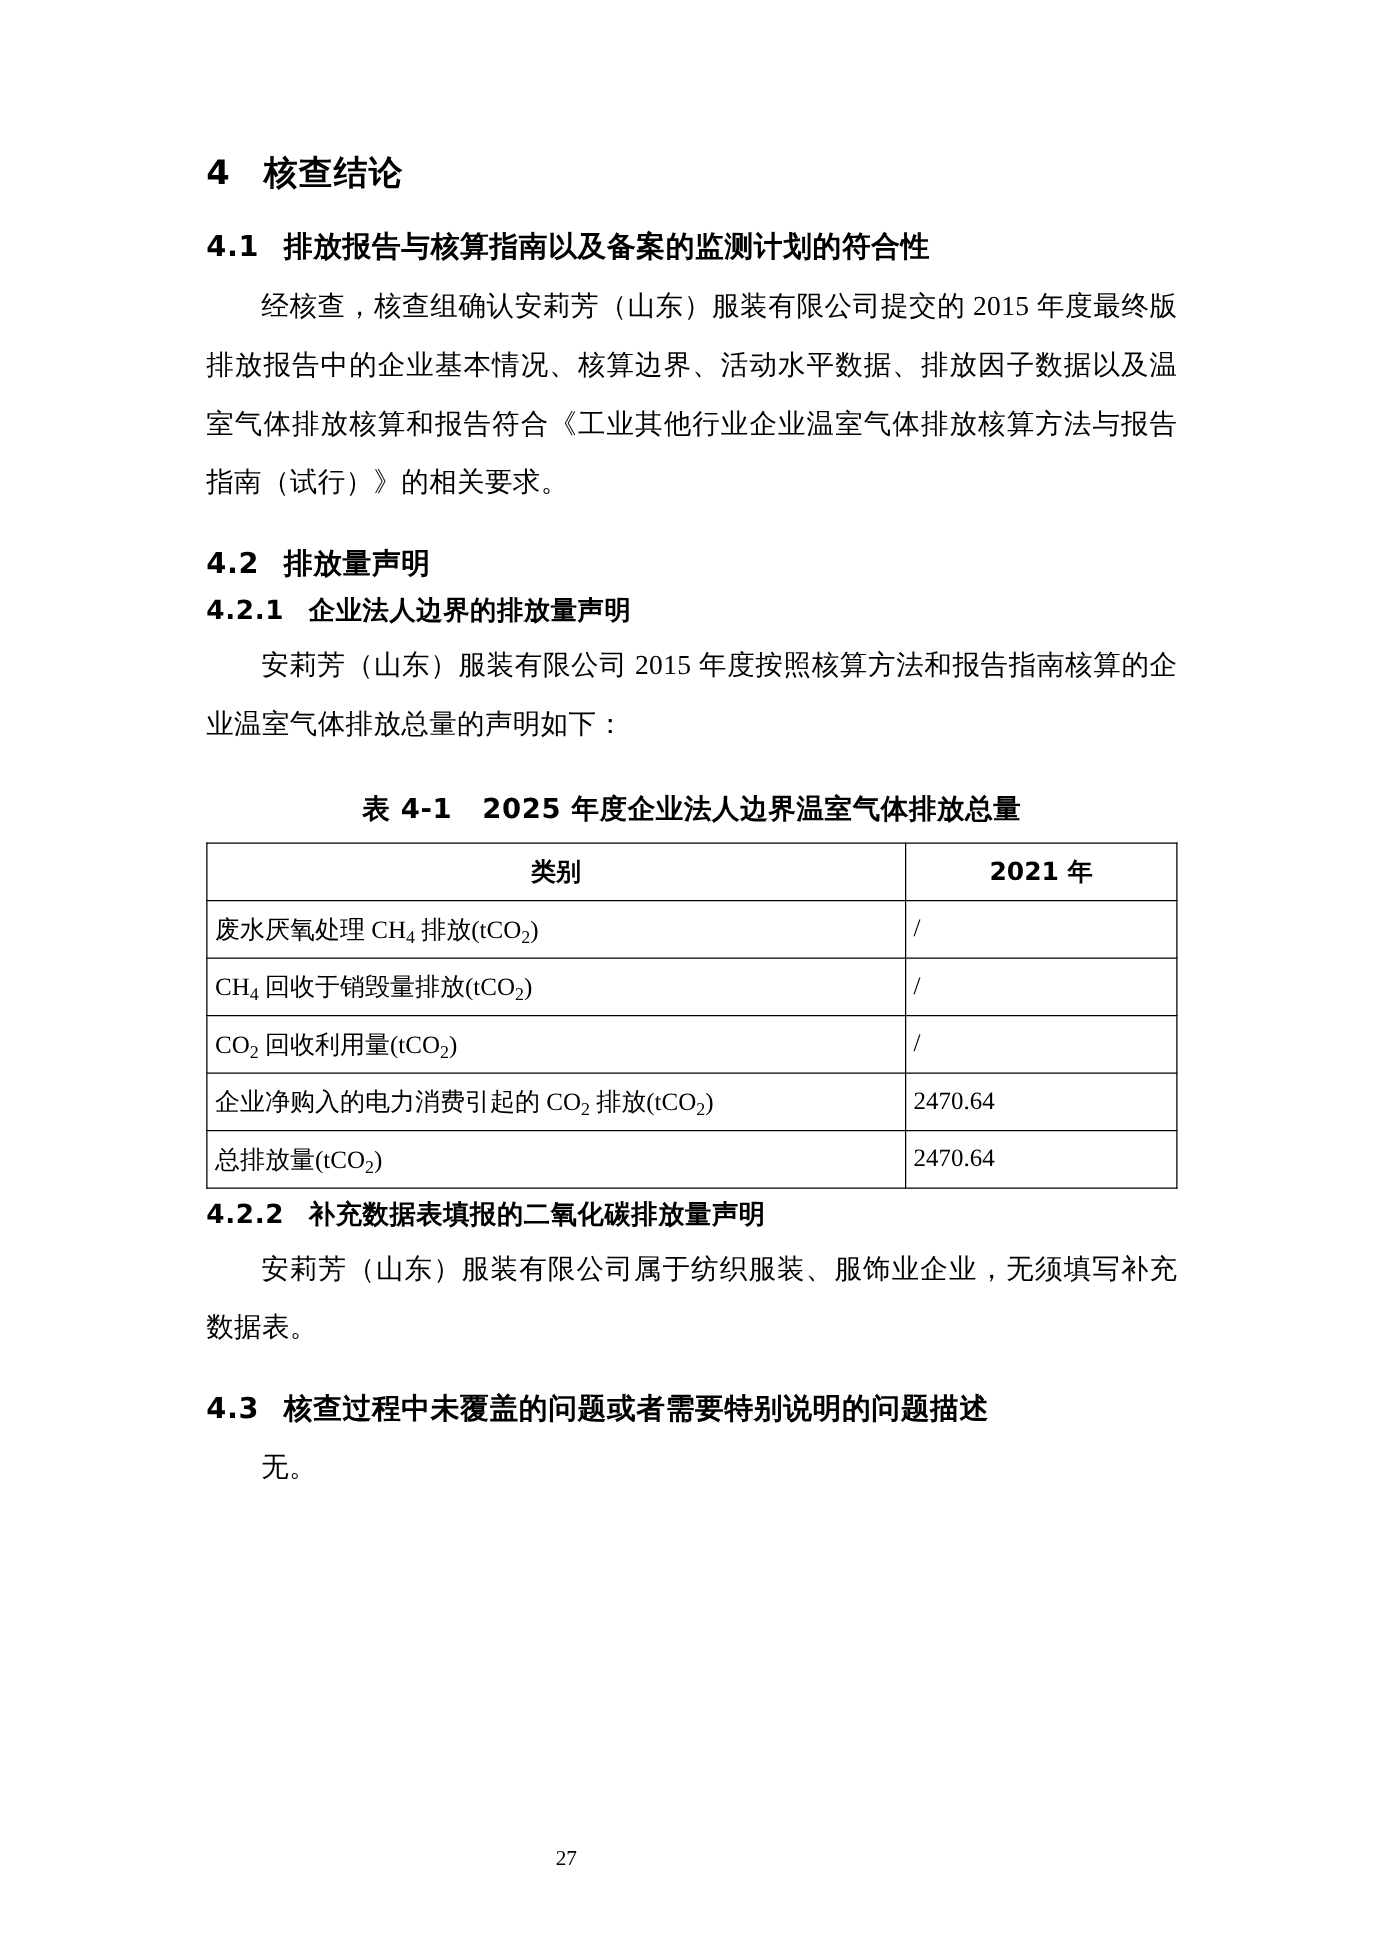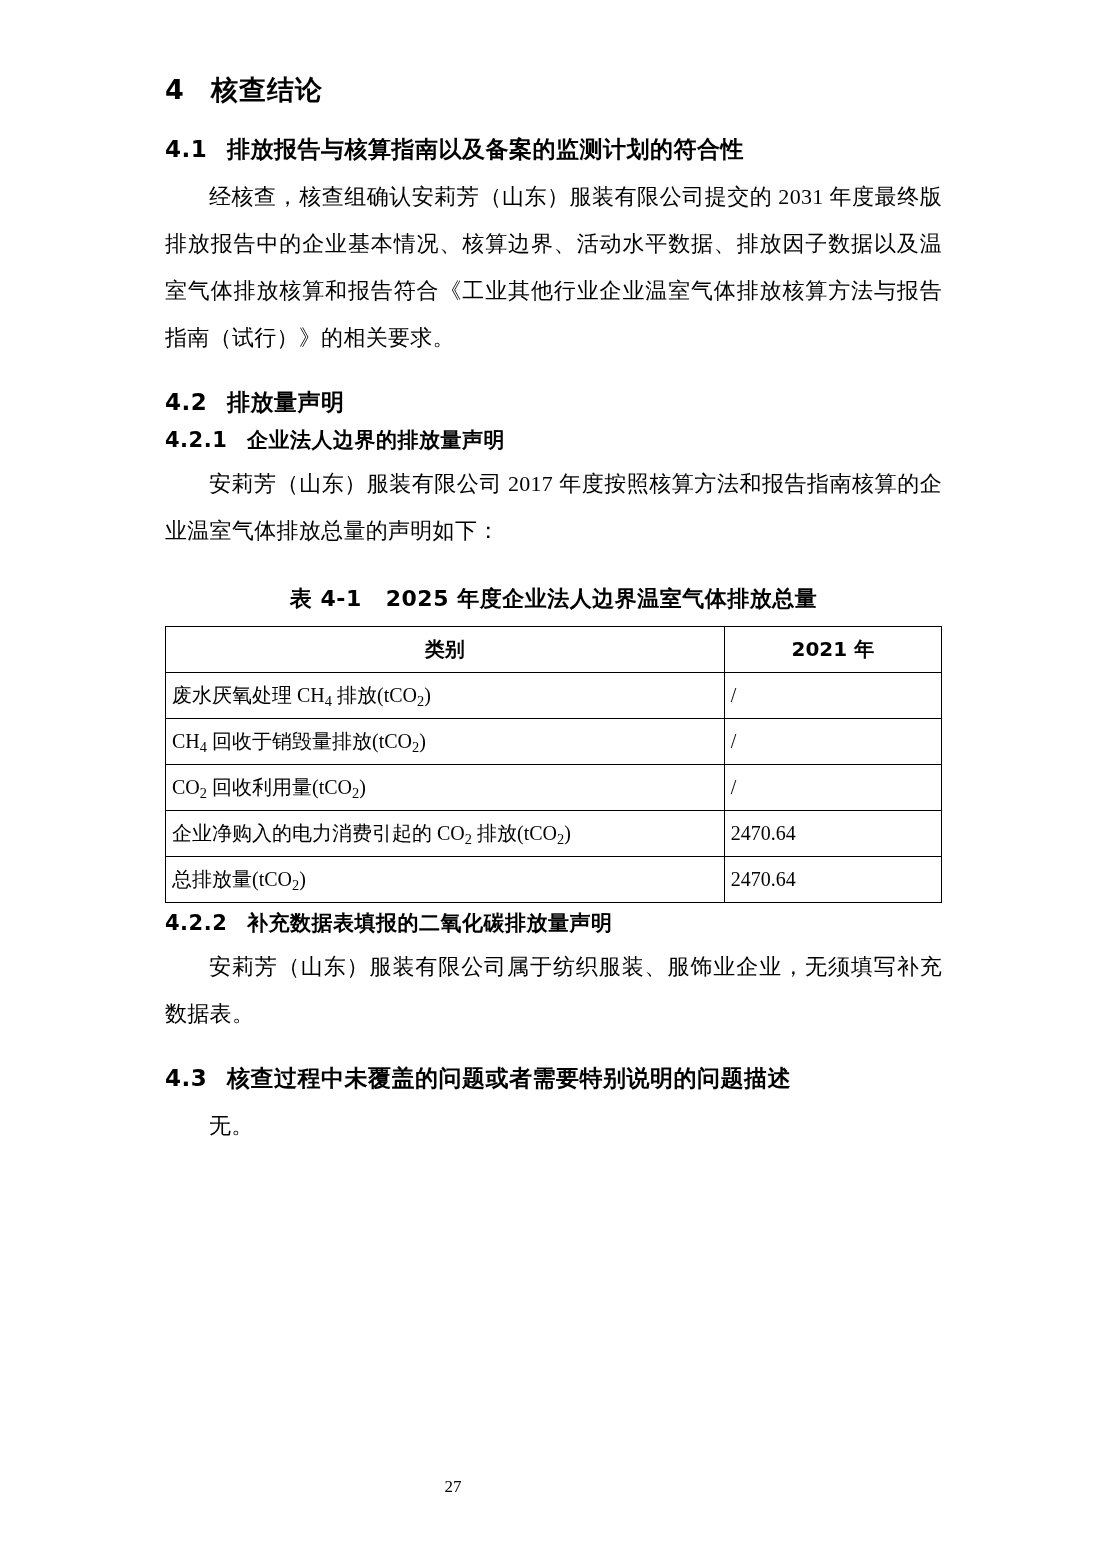--- a/index.html
+++ b/index.html
@@ -12,21 +12,21 @@
     height: 1559px;
     font-family: "Liberation Serif", serif;
     color: #000000;
     position: relative;
   }
   .page {
     position: relative;
     width: 1102px;
     height: 1559px;
     box-sizing: border-box;
-    padding: 72px 160px 0 165px;
+    padding: 120px 160px 0 165px;
   }
   h1.sec {
     font-family: "DejaVu Sans", sans-serif;
     font-size: 27px;
     font-weight: bold;
     margin: 0 0 6px 0;
     letter-spacing: 1px;
   }
   h1.sec .num {
     display: inline-block;
@@ -115,31 +115,31 @@
 <div class="page">
 
   <h1 class="sec">
     <span class="num">4</span><span>核查结论</span>
   </h1>
 
   <h2 class="sec">
     <span class="num">4.1</span><span>排放报告与核算指南以及备案的监测计划的符合性</span>
   </h2>
 
-  <p class="body">经核查，核查组确认安莉芳（山东）服装有限公司提交的 2031 年度最终版排放报告中的企业基本情况、核算边界、活动水平数据、排放因子数据以及温室气体排放核算和报告符合《工业其他行业企业温室气体排放核算方法与报告指南（试行）》的相关要求。</p>
+  <p class="body">经核查，核查组确认安莉芳（山东）服装有限公司提交的 2015 年度最终版排放报告中的企业基本情况、核算边界、活动水平数据、排放因子数据以及温室气体排放核算和报告符合《工业其他行业企业温室气体排放核算方法与报告指南（试行）》的相关要求。</p>
 
   <h2 class="sec">
     <span class="num">4.2</span><span>排放量声明</span>
   </h2>
 
   <h3 class="sec">
     <span class="num">4.2.1</span><span>企业法人边界的排放量声明</span>
   </h3>
 
-  <p class="body">安莉芳（山东）服装有限公司 2017 年度按照核算方法和报告指南核算的企业温室气体排放总量的声明如下：</p>
+  <p class="body">安莉芳（山东）服装有限公司 2015 年度按照核算方法和报告指南核算的企业温室气体排放总量的声明如下：</p>
 
   <div class="table-caption">
     <span>表 4-1</span><span class="gap"></span><span>2025 年度企业法人边界温室气体排放总量</span>
   </div>
 
   <table class="emissions">
     <colgroup>
         <col class="c1">
         <col class="c2">
       </colgroup>

